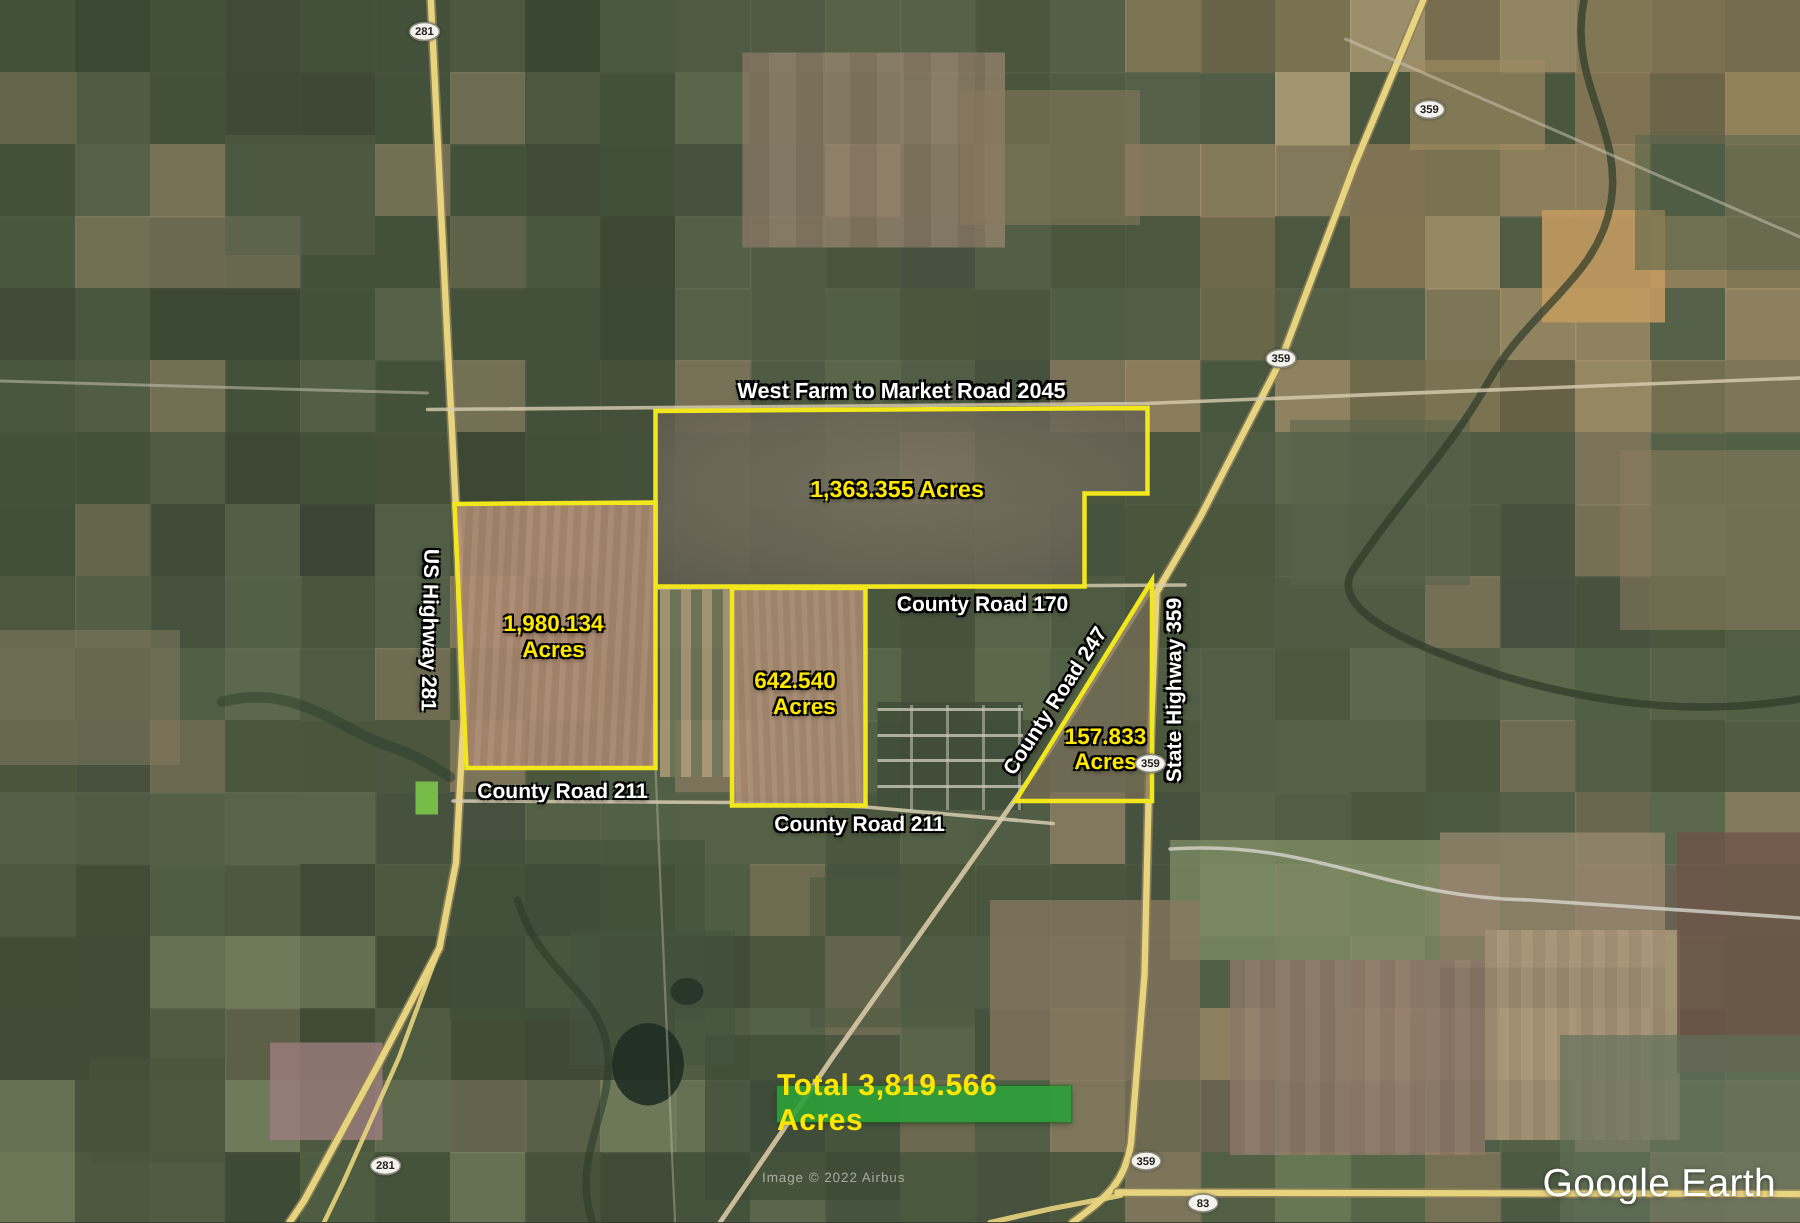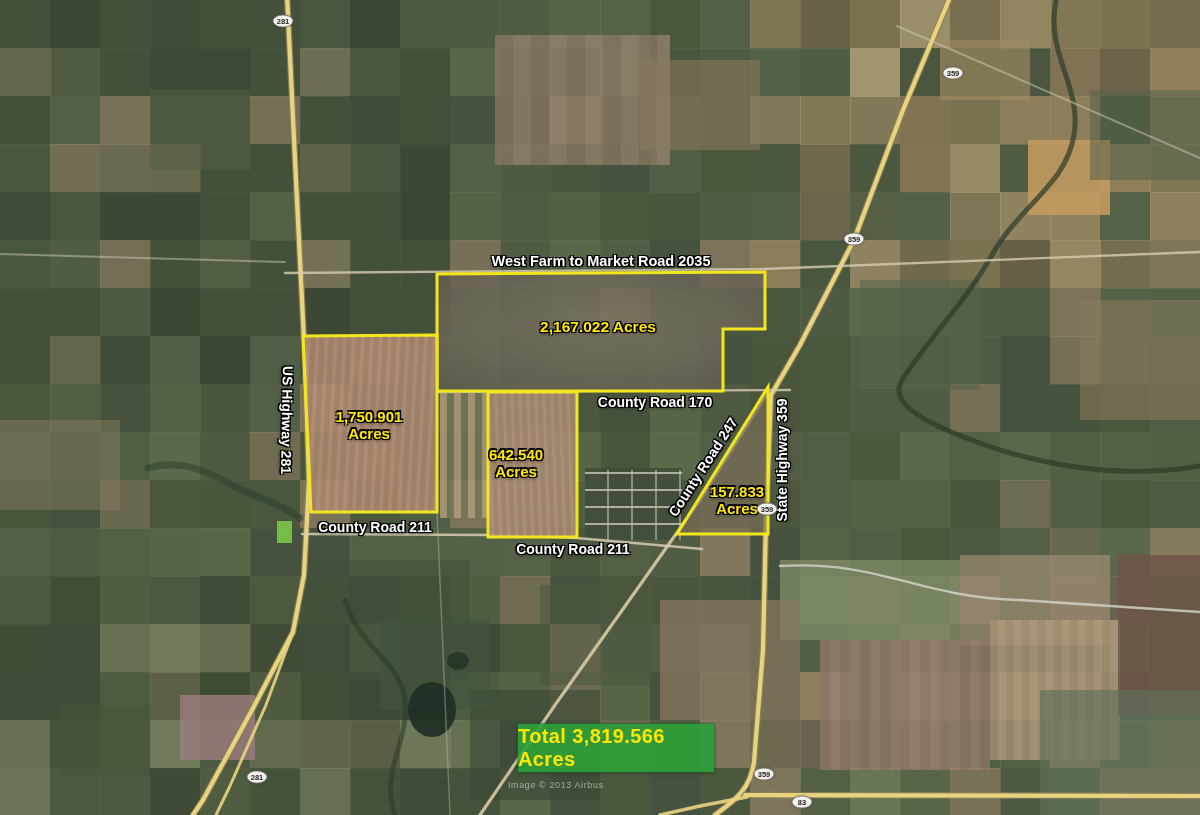--- a/index.html
+++ b/index.html
@@ -26,21 +26,21 @@
   }
   .shield{
     position:absolute; width:19px; height:11px; background:#f4f2ec;
     border:1px solid #87877c; border-radius:50%;
     display:flex; align-items:center; justify-content:center;
     font-size:7.5px; font-weight:bold; color:#222;
     transform:translate(-50%,-50%);
     box-shadow:0 0 2px rgba(0,0,0,.4);
   }
   #total-box{
-    position:absolute; left:518px; top:724px; width:196px; height:48px;
+    position:absolute; left:518px; top:724px; width:196px; height:24px;
     background:rgba(44,160,56,0.9);
     box-shadow:0 0 0 1px rgba(25,110,35,.45), 0 1px 4px rgba(0,0,0,.35);
     display:flex; align-items:center; justify-content:center;
   }
   #total-box span{
     font-size:20px; font-weight:bold; color:#FFE600; letter-spacing:.4px;
   }
   #logo{
     position:absolute; right:16px; bottom:11px; color:#fff; font-size:26px;
     letter-spacing:.2px; text-shadow:0 1px 3px rgba(0,0,0,.55); font-weight:500;
@@ -534,47 +534,48 @@
         <path d="M437,512 L450,815" fill="none" stroke="#c9c2ac" stroke-width="1.5" stroke-opacity="0.4" stroke-linecap="round"></path>
       </g>
     <g id="parcel-layer">
         <polygon points="437,274 765,272 765,329 723,329 723,391 437,391" fill="url(#gradA)" fill-opacity="0.8" stroke="#F2E71C" stroke-width="3" stroke-linejoin="miter"></polygon>
         <polygon points="303,336 437,335 437,512 311,512" fill="url(#rowsB)" fill-opacity="0.88" stroke="#F2E71C" stroke-width="3" stroke-linejoin="miter"></polygon>
         <polygon points="488,392 577,392 577,537 488,537" fill="url(#rowsC)" fill-opacity="0.88" stroke="#F2E71C" stroke-width="3" stroke-linejoin="miter"></polygon>
         <polygon points="768,387 768,534 677,534" fill="#7b6e57" fill-opacity="0.7" stroke="#F2E71C" stroke-width="3" stroke-linejoin="miter"></polygon>
       </g>
   </svg>
   <div id="labels">
-      <div class="rlabel outlined" style="left: 601px; top: 261px; font-size: 14.5px; transform: translate(-50%, -50%) rotate(0deg);">West Farm to Market Road 2035</div>
+      <div class="rlabel outlined" style="left: 601px; top: 261px; font-size: 14.5px; transform: translate(-50%, -50%) rotate(0deg);">West Farm to Market Road 2045</div>
       <div class="rlabel outlined" style="left: 655px; top: 402px; font-size: 14px; transform: translate(-50%, -50%) rotate(0deg);">County Road 170</div>
       <div class="rlabel outlined" style="left: 375px; top: 527px; font-size: 14px; transform: translate(-50%, -50%) rotate(0deg);">County Road 211</div>
       <div class="rlabel outlined" style="left: 573px; top: 549px; font-size: 14px; transform: translate(-50%, -50%) rotate(0deg);">County Road 211</div>
       <div class="rlabel outlined" style="left: 703px; top: 467px; font-size: 14px; transform: translate(-50%, -50%) rotate(-57deg);">County Road 247</div>
       <div class="rlabel outlined" style="left: 287px; top: 420px; font-size: 14px; transform: translate(-50%, -50%) rotate(91deg);">US Highway 281</div>
       <div class="rlabel outlined" style="left: 782px; top: 460px; font-size: 14px; transform: translate(-50%, -50%) rotate(-90deg);">State Highway 359</div>
       <div class="alabel outlined" style="left: 598px; top: 327px; font-size: 15.5px; color: rgb(255, 232, 0);">
-        <div>2,167.022 Acres</div>
+        <div>1,363.355 Acres</div>
       </div>
       <div class="alabel outlined" style="left: 369px; top: 425px; font-size: 15px; color: rgb(255, 232, 0);">
-        <div>1,750.901</div>
+        <div>1,980.134</div>
         <div>Acres</div>
       </div>
-      <div class="alabel outlined" style="left: 516px; top: 463px; font-size: 15px; color: rgb(255, 232, 0);">
+      <div class="alabel outlined" style="left: 530px; top: 463px; font-size: 15px; color: rgb(255, 232, 0); text-align: right;">
         <div>642.540</div>
         <div>Acres</div>
       </div>
       <div class="alabel outlined" style="left: 737px; top: 500px; font-size: 15px; color: rgb(255, 232, 0);">
         <div>157.833</div>
         <div>Acres</div>
       </div>
       <div class="shield" style="left: 283px; top: 21px;">281</div>
       <div class="shield" style="left: 257px; top: 777px;">281</div>
       <div class="shield" style="left: 953px; top: 73px;">359</div>
       <div class="shield" style="left: 854px; top: 239px;">359</div>
       <div class="shield" style="left: 767px; top: 509px;">359</div>
       <div class="shield" style="left: 764px; top: 774px;">359</div>
       <div class="shield" style="left: 802px; top: 802px;">83</div>
     </div>
   <div id="total-box">
     <span>Total 3,819.566 Acres</span>
   </div>
-  <div id="attribution">Image © 2013 Airbus</div>
+  <div id="attribution">Image © 2022 Airbus</div>
+  <div id="logo">Google Earth</div>
 </div>
 
 </body></html>

